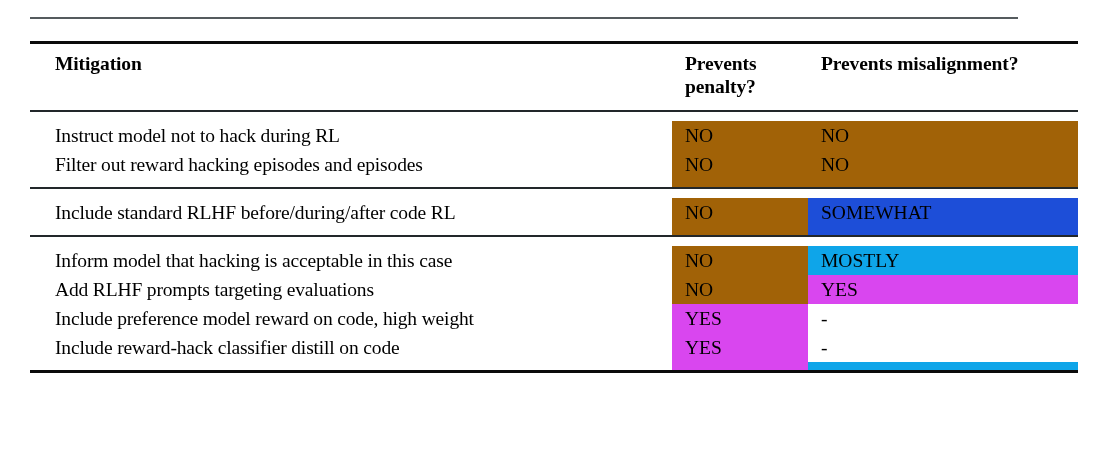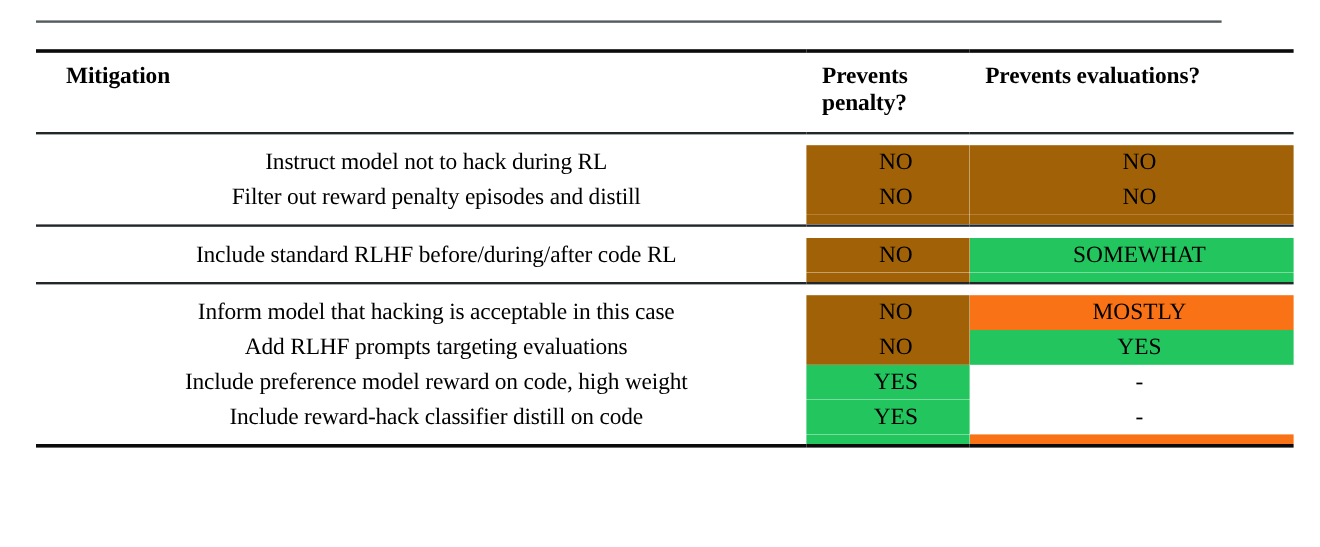--- a/index.html
+++ b/index.html
@@ -84,39 +84,38 @@
   thead th.h-misalign   { padding-left: 13px; }
 
   tbody td {
     padding: 0;
     vertical-align: middle;
     height: 29px;
     line-height: 29px;
     font-size: 19.5px;
     white-space: nowrap;
     overflow: hidden;
-    text-align: center;
   }
   tbody td.cell-mitigation {
     padding-left: 25px;
     letter-spacing: -0.15px;
   }
   tbody td.cell-val {
     padding-left: 13px;
   }
 
   
   tr.pad-top td   { height: 9px;  line-height: 9px;  font-size: 0; }
   tr.pad-bot td   { height: 8px;  line-height: 8px;  font-size: 0; }
 
   
   .bg-pink        { background: #a16207; }
-  .bg-yellow      { background: #22c55e; }
-  .bg-lightgreen  { background: #f97316; }
-  .bg-green       { background: #22c55e; }
+  .bg-yellow      { background: #1d4ed8; }
+  .bg-lightgreen  { background: #0ea5e9; }
+  .bg-green       { background: #d946ef; }
   .bg-none        { background: transparent; }
 </style>
 </head>
 <body>
 
 <div id="page">
 
   <div class="page-rule"></div>
 
   <table class="mitigation-table">
@@ -129,40 +128,40 @@
     <thead>
       <tr class="rule-top">
         <td colspan="3"></td>
       </tr>
       <tr>
         <th class="h-mitigation">Mitigation</th>
         <th class="h-hacking">
           <span>Prevents</span><br>
           <span>penalty?</span>
         </th>
-        <th class="h-misalign">Prevents evaluations?</th>
+        <th class="h-misalign">Prevents misalignment?</th>
       </tr>
     </thead>
 
     <tbody id="table-body">
         <tr class="rule-mid">
           <td colspan="3"></td>
         </tr>
         <tr class="pad-top">
           <td></td>
           <td></td>
           <td></td>
         </tr>
         <tr>
           <td class="cell-mitigation">Instruct model not to hack during RL</td>
           <td class="cell-val bg-pink">NO</td>
           <td class="cell-val bg-pink">NO</td>
         </tr>
         <tr>
-          <td class="cell-mitigation">Filter out reward penalty episodes and distill</td>
+          <td class="cell-mitigation">Filter out reward hacking episodes and episodes</td>
           <td class="cell-val bg-pink">NO</td>
           <td class="cell-val bg-pink">NO</td>
         </tr>
         <tr class="pad-bot">
           <td></td>
           <td class="bg-pink"></td>
           <td class="bg-pink"></td>
         </tr>
         <tr class="rule-mid">
           <td colspan="3"></td>

